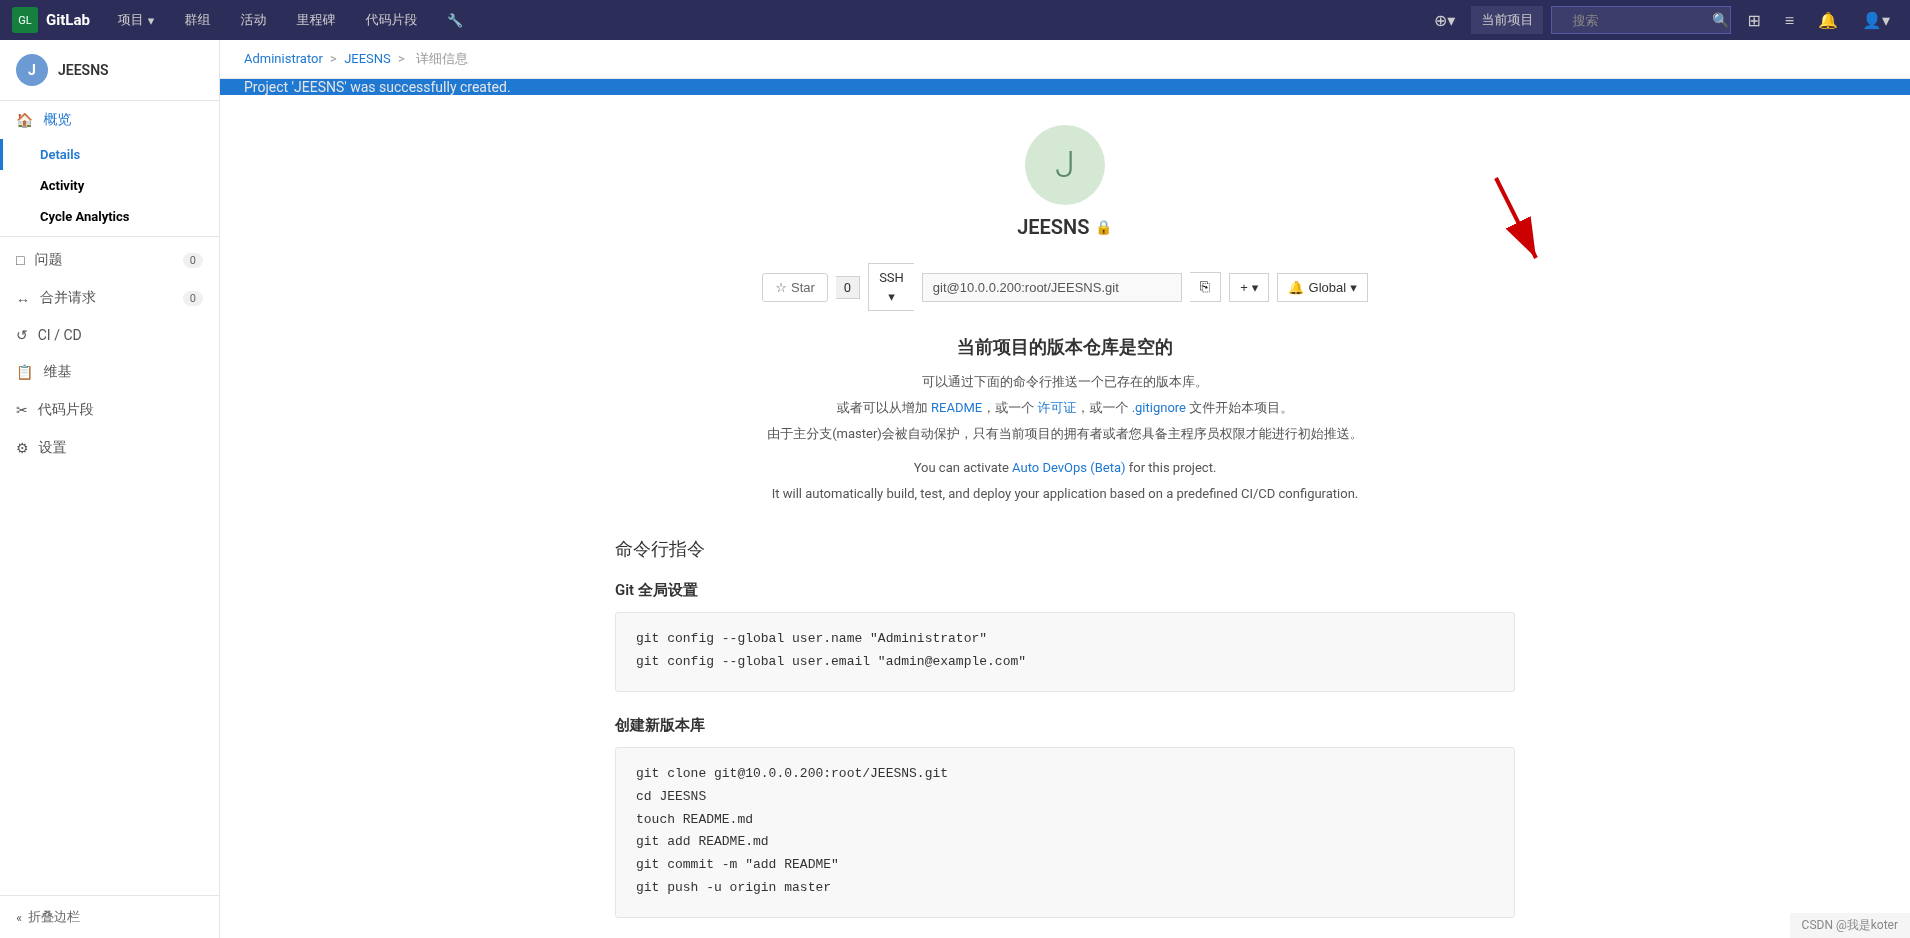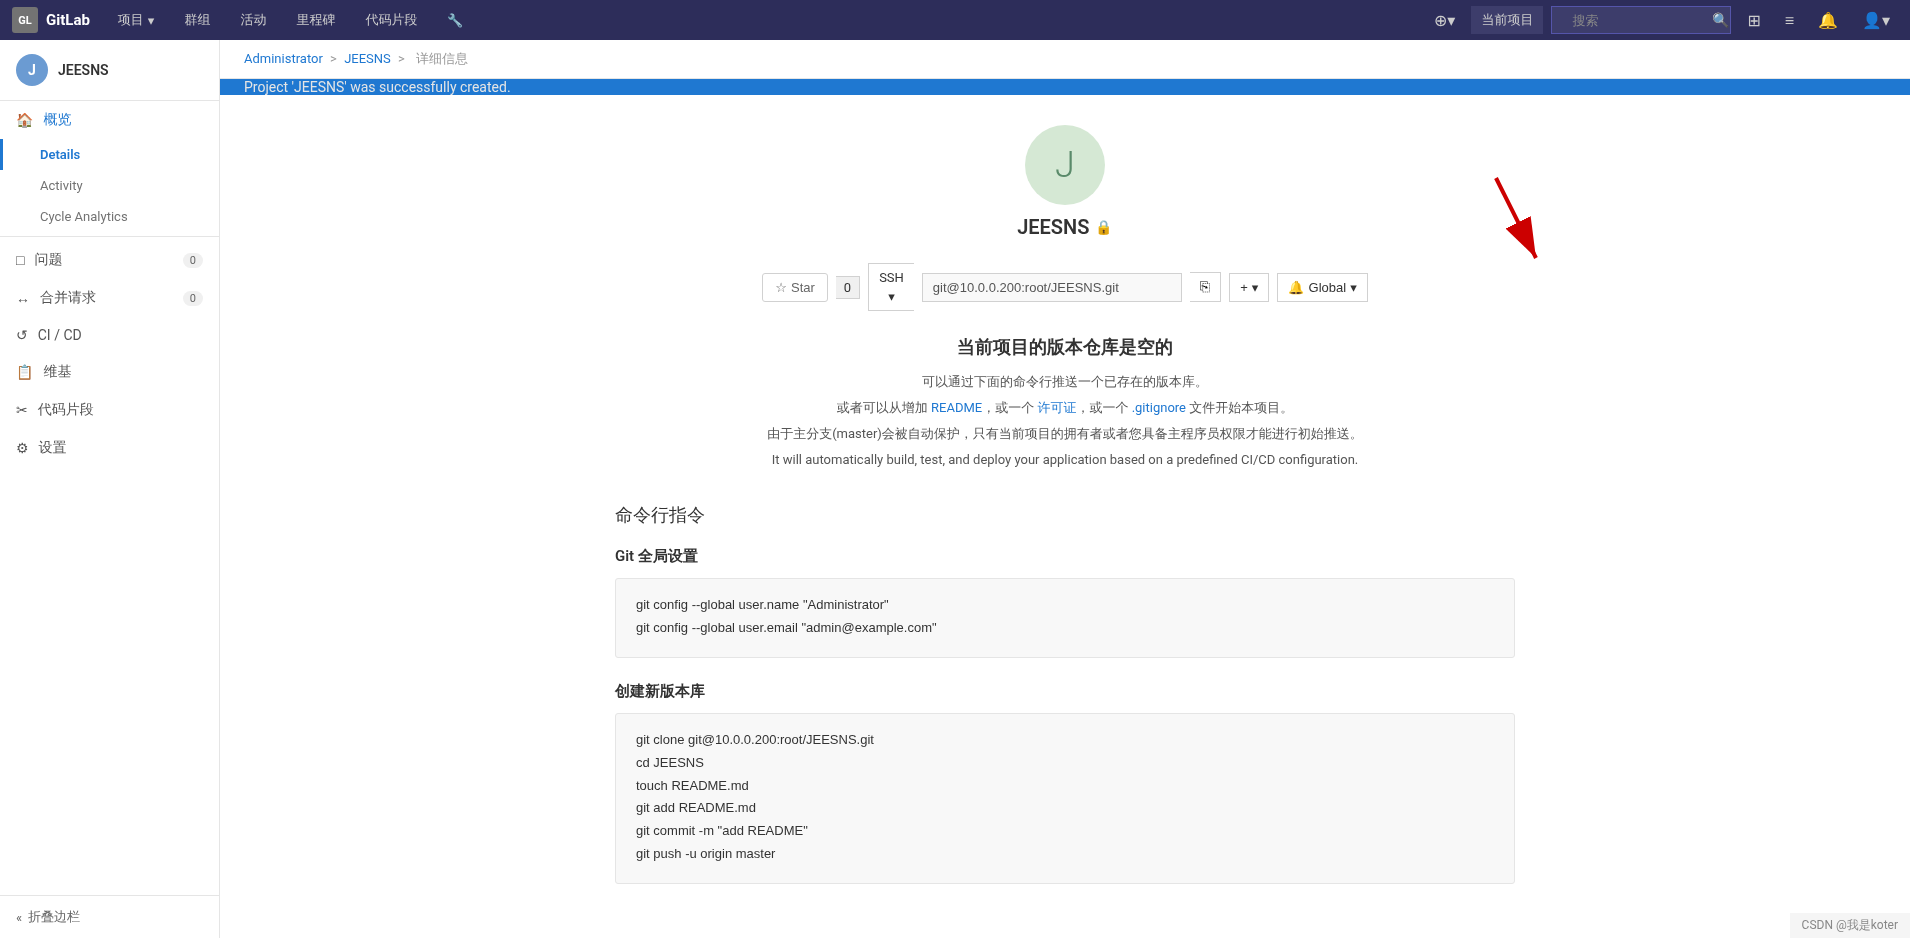--- a/index.html
+++ b/index.html
@@ -21,24 +21,24 @@
       display: flex;
       align-items: center;
       gap: 8px;
       font-size: 15px;
       font-weight: bold;
       color: #fff;
       margin-right: 16px;
     }
     .top-nav .brand-icon {
       width: 26px; height: 26px;
-      background: #737373;
+      background: #15803d;
       border-radius: 3px;
       display: flex; align-items: center; justify-content: center;
-      font-size: 11px; font-weight: bold; color: #fff;
+      font-size: 11px; font-weight: normal; color: #fff;
     }
     .top-nav .nav-links {
       display: flex;
       gap: 6px;
       flex: 1;
     }
     .top-nav .nav-link {
       color: #ccc;
       padding: 0 12px;
       height: 40px;
@@ -145,22 +145,23 @@
       margin-left: auto;
       background: #f0f0f0;
       border-radius: 10px;
       padding: 1px 7px;
       font-size: 11px;
       color: #666;
     }
     .sidebar-sub-item {
       padding: 8px 16px 8px 40px;
       cursor: pointer;
-      color: #737373;
-      font-size: 13px;
+      color: #000000;
+      font-size: 13px;
+      font-weight: bold;
     }
     .sidebar-sub-item.active {
       color: #1f78d1;
       font-weight: 600;
       border-left: 3px solid #1f78d1;
       padding-left: 37px;
     }
     .sidebar-section-divider {
       height: 1px;
       background: #e5e5e5;
@@ -356,21 +357,21 @@
       font-weight: 600;
       color: #333;
       margin-bottom: 12px;
     }
     .code-block {
       background: #f8f8f8;
       border: 1px solid #e5e5e5;
       border-radius: 3px;
       padding: 16px 20px;
       margin-bottom: 24px;
-      font-family: Liberation Sans, sans-serif;
+      font-family: Liberation Mono, monospace;
       font-size: 13px;
       color: #333;
       line-height: 1.6;
     }
     .code-block div { margin-bottom: 2px; }
 
     
     .bottom-bar {
       position: fixed;
       bottom: 0;
@@ -571,20 +572,24 @@
       <div class="empty-repo">
         <h3>当前项目的版本仓库是空的</h3>
         <p>可以通过下面的命令行推送一个已存在的版本库。</p>
         <p>
           或者可以从增加
           <a>README</a>，或一个
           <a>许可证</a>，或一个
           <a>.gitignore</a> 文件开始本项目。
         </p>
         <p>由于主分支(master)会被自动保护，只有当前项目的拥有者或者您具备主程序员权限才能进行初始推送。</p>
+        <p class="devops-text">
+          You can activate
+          <a>Auto DevOps (Beta)</a> for this project.
+        </p>
         <p>It will automatically build, test, and deploy your application based on a predefined CI/CD configuration.</p>
       </div>
 
       <div class="commands-section">
         <h2>命令行指令</h2>
 
         <h3>Git 全局设置</h3>
         <div class="code-block">
           <div>git config --global user.name "Administrator"</div>
           <div>git config --global user.email "admin@example.com"</div>

